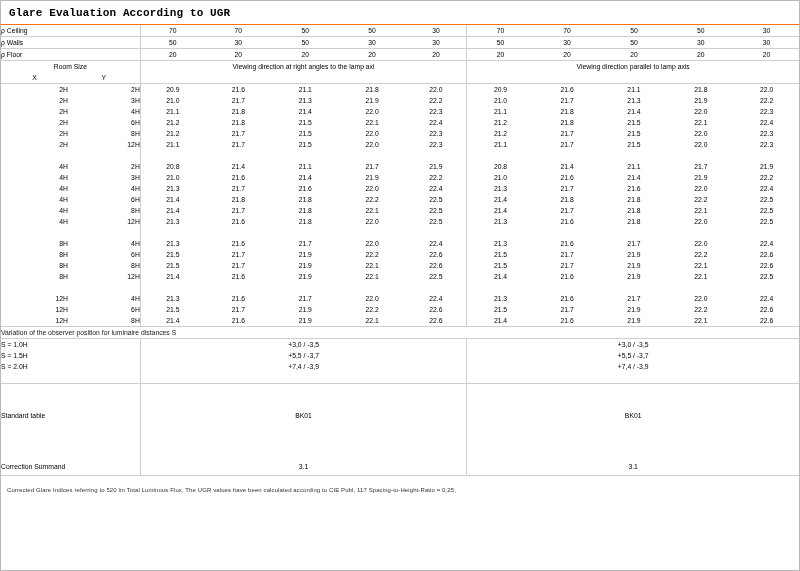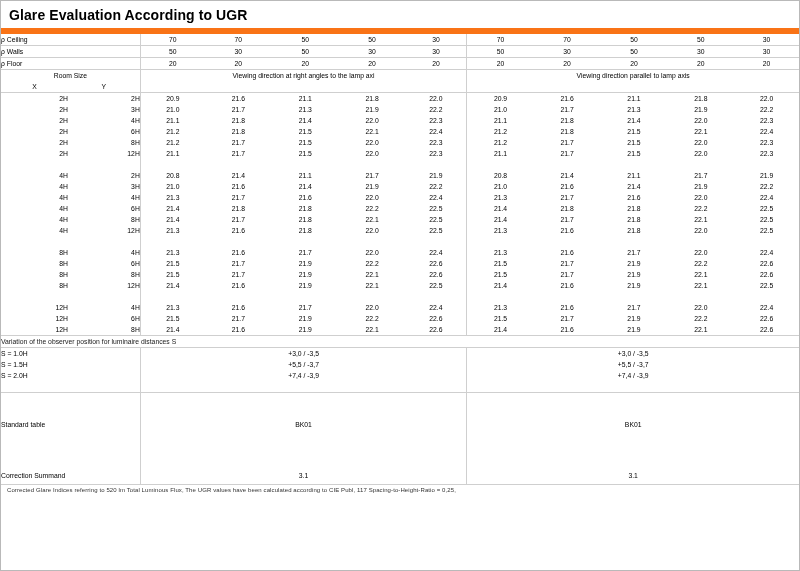--- a/index.html
+++ b/index.html
@@ -18,24 +18,25 @@
   .page {
     position: relative;
     width: 800px;
     height: 571px;
     box-sizing: border-box;
     border: 1px solid #b9b9b9;
     background: #ffffff;
   }
   .title-bar {
     padding: 6px 8px 5px 8px;
-    font-size: 14px;
+    font-size: 11px;
     font-weight: bold;
-    border-bottom: 6px solid #f97316;
+    border-bottom: 1px solid #f97316;
     letter-spacing: 0.1px;
+    font-family: Liberation Mono, monospace;
   }
   table.ugr {
     border-collapse: collapse;
     width: 798px;
     table-layout: fixed;
   }
   table.ugr td {
     padding: 0;
     font-size: 6.8px;
     vertical-align: middle;

